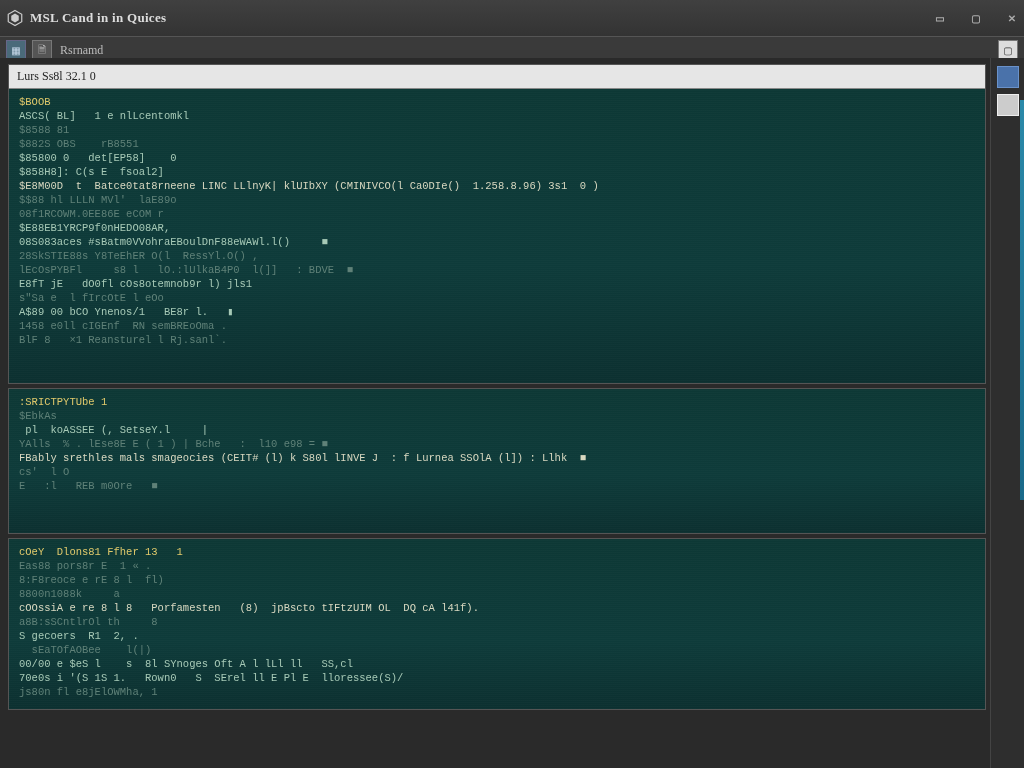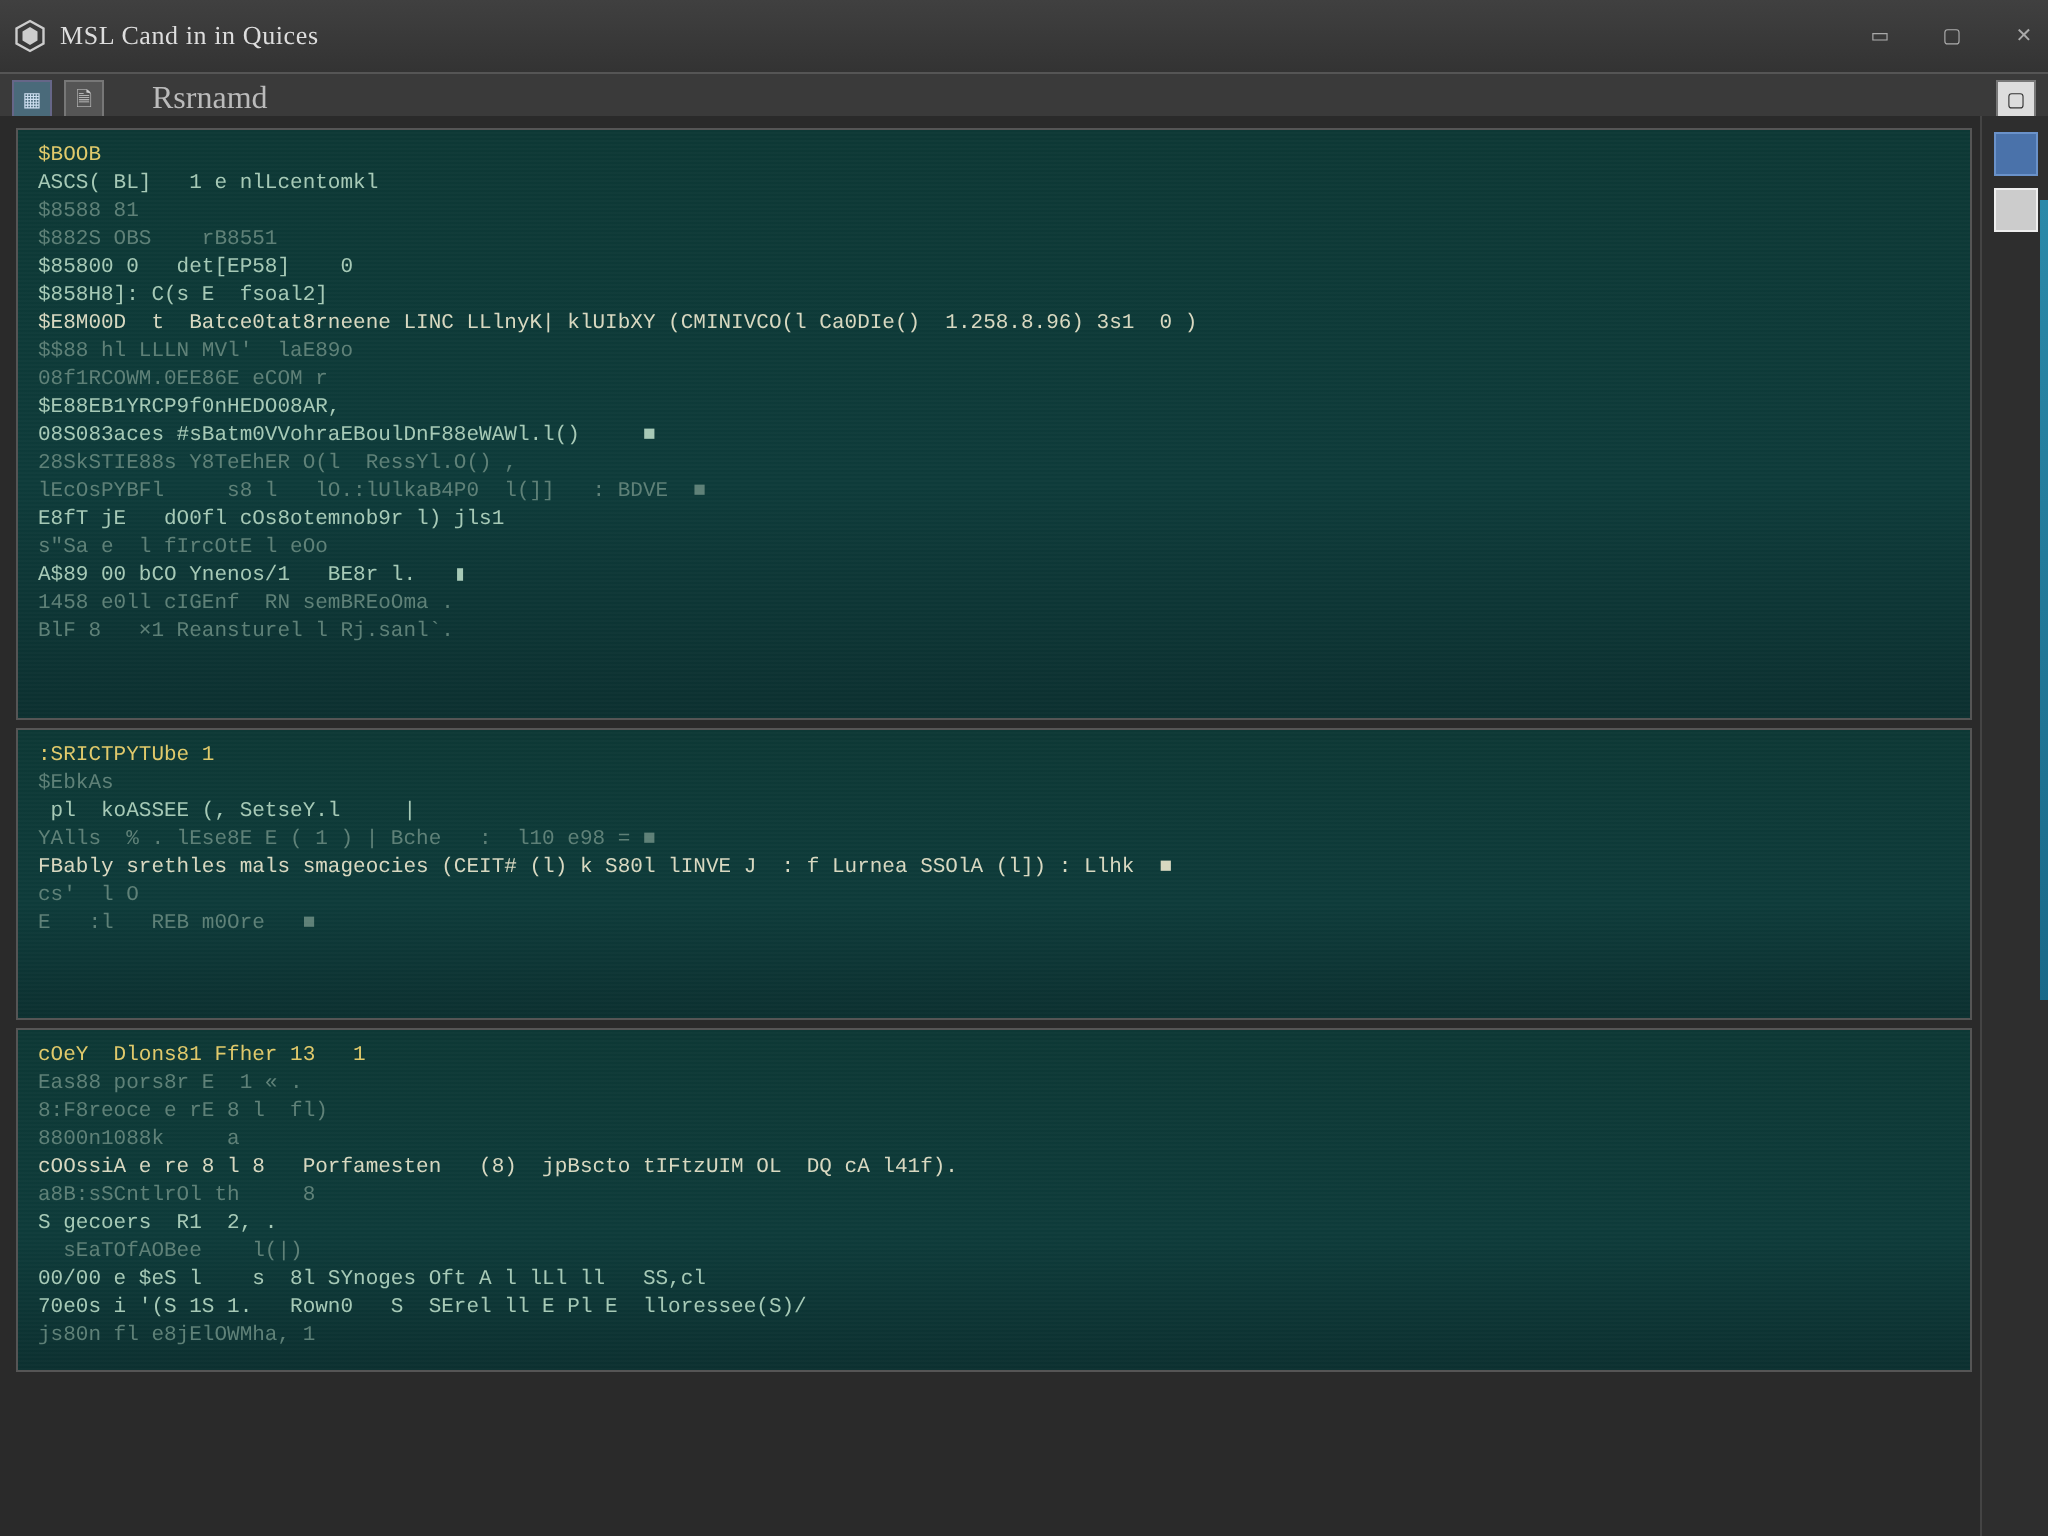--- a/index.html
+++ b/index.html
@@ -1,31 +1,31 @@
 <!DOCTYPE html>
 <html><head>
 <meta charset="utf-8">
 <style>
 * { margin:0; padding:0; box-sizing:border-box; }
 html,body { width:1024px; height:768px; overflow:hidden; font-family:"Segoe UI",Tahoma,sans-serif; }
 body { background:#2a2a2a; position:relative; }
 
 
-.titlebar { height:30px; background:linear-gradient(#404040,#333); display:flex; align-items:center; padding:18px 6px; color:#ddd; }
+.titlebar { height:30px; background:linear-gradient(#404040,#333); display:flex; align-items:center; padding:18px 6px; color:#ddd;font-weight:bold; }
 .titlebar .app-icon { width:18px; height:18px; margin-right:6px; display:flex; align-items:center; justify-content:center; }
 .titlebar .app-icon svg { width:18px; height:18px; }
 .titlebar .title { font-size:13px; font-family:serif; letter-spacing:0.3px; }
 .titlebar .win-controls { margin-left:auto; display:flex; gap:24px; align-items:center; }
 .titlebar .win-controls span { width:12px; height:10px; color:#aaa; font-size:10px; display:flex; align-items:center; justify-content:center; }
 
 
 .toolbar { height:28px; background:#3a3a3a; border-top:1px solid #555; border-bottom:1px solid #222; display:flex; align-items:center; padding:0 6px; gap:6px; }
 .toolbar .tbtn { width:20px; height:20px; background:#4a6a7a; border:1px solid #668; display:flex; align-items:center; justify-content:center; font-size:10px; color:#cde; }
 .toolbar .tbtn.doc { background:#555; border-color:#777; color:#ccc; }
-.toolbar .tname { color:#bbb; font-size:16px; font-family:serif; margin-left:18px; }
+.toolbar .tname { color:#bbb; font-size:12px; font-family:serif; margin-left:2px; }
 .toolbar .spacer { flex:1; }
 
 
 .workspace { position:absolute; top:58px; left:0; right:0; bottom:0; display:flex; background:#2a2a2a; }
 .main-col { flex:1; display:flex; flex-direction:column; padding:6px 4px 0 8px; gap:4px; overflow:hidden; }
 .side-col { width:34px; background:#2e2e2e; border-left:1px solid #444; display:flex; flex-direction:column; align-items:center; padding-top:8px; gap:6px; }
 .side-col .sbtn { width:22px; height:22px; background:#4a72aa; border:1px solid #6a92ca; }
 .side-col .sbtn.light { background:#ccc; border-color:#eee; }
 
 
@@ -69,20 +69,23 @@
   <div class="tbtn doc">🗎</div>
   <span class="tname">Rsrnamd</span>
   <div class="spacer"></div>
   <div class="tbtn doc" style="background:#ddd;color:#333">▢</div>
 </div>
 
 <div class="workspace">
   <div class="main-col">
 
     <div class="panel" id="panel1">
+      <div class="panel-header">
+        <span>Lurs Ss8l 32.1 0</span>
+      </div>
       <div class="panel-body" id="body1"><div><span class="kw">$BOOB</span></div><div><span>ASCS( BL]   1 e nlLcentomkl</span></div><div><span class="dim">$8588 81           </span></div><div><span class="dim">$882S OBS    rB8551</span></div><div><span>$85800 0   det[EP58]    0</span></div><div><span>$858H8]: C(s E  fsoal2]</span></div><div><span class="hl">$E8M00D  t  Batce0tat8rneene LINC LLlnyK| klUIbXY (CMINIVCO(l Ca0DIe()  1.258.8.96) 3s1  0 )</span></div><div><span class="dim">$$88 hl LLLN MVl'  laE89o</span></div><div><span class="dim">08f1RCOWM.0EE86E eCOM r           </span></div><div><span>$E88EB1YRCP9f0nHEDO08AR,</span></div><div><span>08S083aces #sBatm0VVohraEBoulDnF88eWAWl.l()     ■</span></div><div><span class="dim">28SkSTIE88s Y8TeEhER O(l  RessYl.O() ,</span></div><div><span class="dim">lEcOsPYBFl     s8 l   lO.:lUlkaB4P0  l(]]   : BDVE  ■</span></div><div><span>E8fT jE   dO0fl cOs8otemnob9r l) jls1</span></div><div><span class="dim">s"Sa e  l fIrcOtE l eOo               </span></div><div><span>A$89 00 bCO Ynenos/1   BE8r l.   ▮</span></div><div><span class="dim">1458 e0ll cIGEnf  RN semBREoOma .</span></div><div><span></span></div><div><span class="dim">BlF 8   ×1 Reansturel l Rj.sanl`.</span></div></div>
     </div>
 
     <div class="panel" id="panel2">
       <div class="panel-body" id="body2"><div><span class="kw">:SRICTPYTUbe 1</span></div><div><span class="dim">$EbkAs</span></div><div><span> pl  koASSEE (, SetseY.l     |</span></div><div><span class="dim">YAlls  % . lEse8E E ( 1 ) | Bche   :  l10 e98 = ■</span></div><div><span></span></div><div><span class="hl">FBably srethles mals smageocies (CEIT# (l) k S80l lINVE J  : f Lurnea SSOlA (l]) : Llhk  ■  </span></div><div><span class="dim">cs'  l O</span></div><div><span class="dim">E   :l   REB m0Ore   ■</span></div></div>
     </div>
 
     <div class="panel" id="panel3">
       <div class="panel-body" id="body3"><div><span class="kw">cOeY  Dlons81 Ffher 13   1</span></div><div><span class="dim">Eas88 pors8r E  1 « .</span></div><div><span class="dim">8:F8reoce e rE 8 l  fl)  </span></div><div><span class="dim">8800n1088k     a</span></div><div><span class="hl">cOOssiA e re 8 l 8   Porfamesten   (8)  jpBscto tIFtzUIM OL  DQ cA l41f).</span></div><div><span class="dim">a8B:sSCntlrOl th     8</span></div><div><span>S gecoers  R1  2, .</span></div><div><span class="dim">  sEaTOfAOBee    l(|)</span></div><div><span>00/00 e $eS l    s  8l SYnoges Oft A l lLl ll   SS,cl</span></div><div><span>70e0s i '(S 1S 1.   Rown0   S  SErel ll E Pl E  lloressee(S)/</span></div><div><span class="dim">js80n fl e8jElOWMha, 1 </span></div></div>
     </div>

